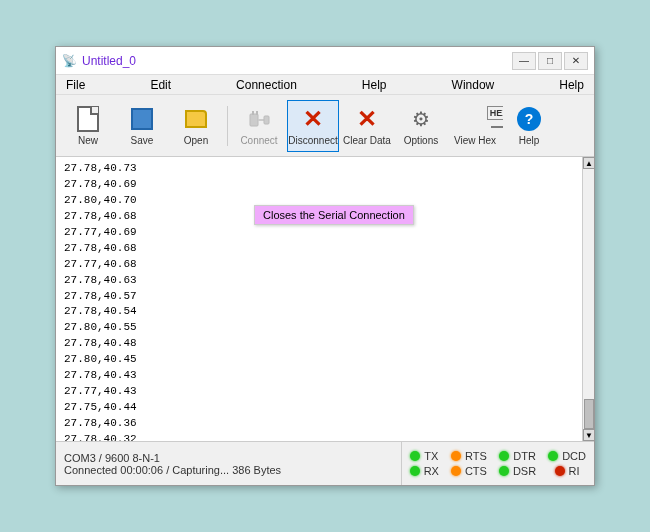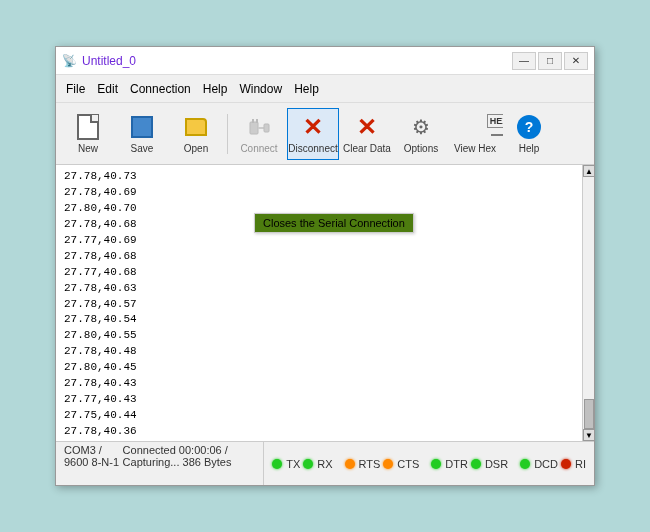--- a/index.html
+++ b/index.html
@@ -55,25 +55,26 @@
       border: 1px solid #ccc;
       cursor: pointer;
       display: flex;
       align-items: center;
       justify-content: center;
       font-size: 10px;
       color: #333;
     }
     .menu-bar {
       background: #f0f0f0;
-      height: 28px;
+      height: 20px;
       display: flex;
       align-items: center;
       padding: 0 4px;
       border-bottom: 1px solid #ddd;
+      justify-content: space-between;
     }
     .menu-item {
       padding: 0 6px;
       height: 100%;
       display: flex;
       align-items: center;
       cursor: pointer;
       font-size: 12px;
       color: #000;
     }
@@ -164,52 +165,55 @@
       font-size: 8px;
       cursor: pointer;
       position: absolute;
     }
     .scrollbar-arrow.top { top: 0; }
     .scrollbar-arrow.bottom { bottom: 0; }
     .tooltip {
       position: absolute;
       top: 48px;
       left: 198px;
-      background: #4d7c0f;
+      background: #f0abfc;
       border: 1px solid #ccc;
       padding: 3px 8px;
       font-size: 11px;
       color: #000;
       white-space: nowrap;
       z-index: 10;
       box-shadow: 1px 1px 3px rgba(0,0,0,0.2);
     }
     .status-bar {
       height: 44px;
       background: #f0f0f0;
       border-top: 1px solid #ccc;
       display: flex;
       align-items: stretch;
     }
     .status-left {
       flex: 1;
       display: flex;
+      flex-direction: column;
       justify-content: center;
       padding: 2px 8px;
       border-right: 1px solid #ccc;
     }
     .status-right {
       display: flex;
       align-items: center;
       padding: 2px 8px;
       gap: 12px;
     }
     .status-col {
       display: flex;
+      flex-direction: column;
       gap: 3px;
+      align-items: center;
     }
     .status-row {
       display: flex;
       align-items: center;
       gap: 4px;
       font-size: 11px;
     }
     .led {
       width: 10px;
       height: 10px;

